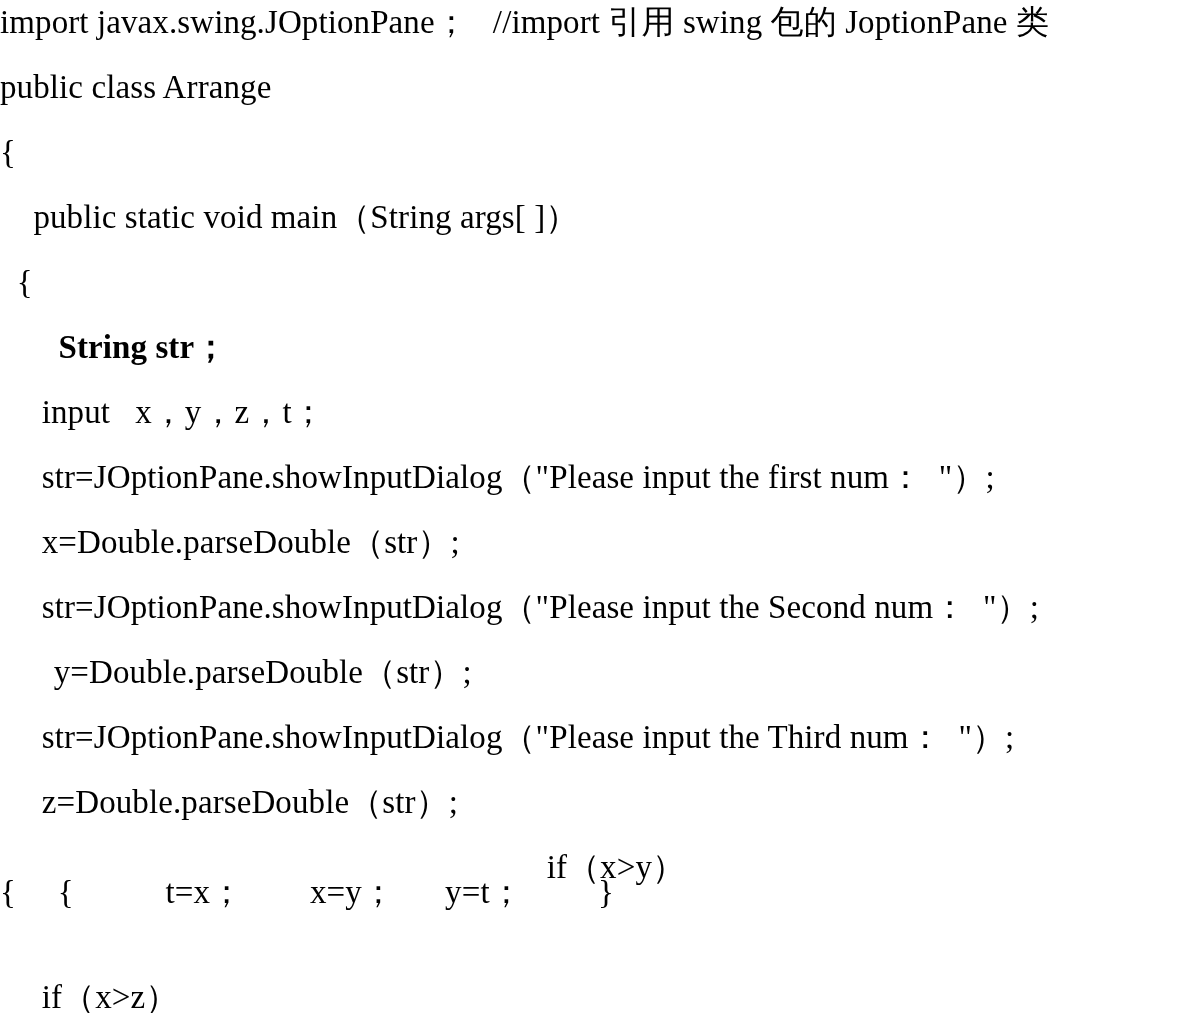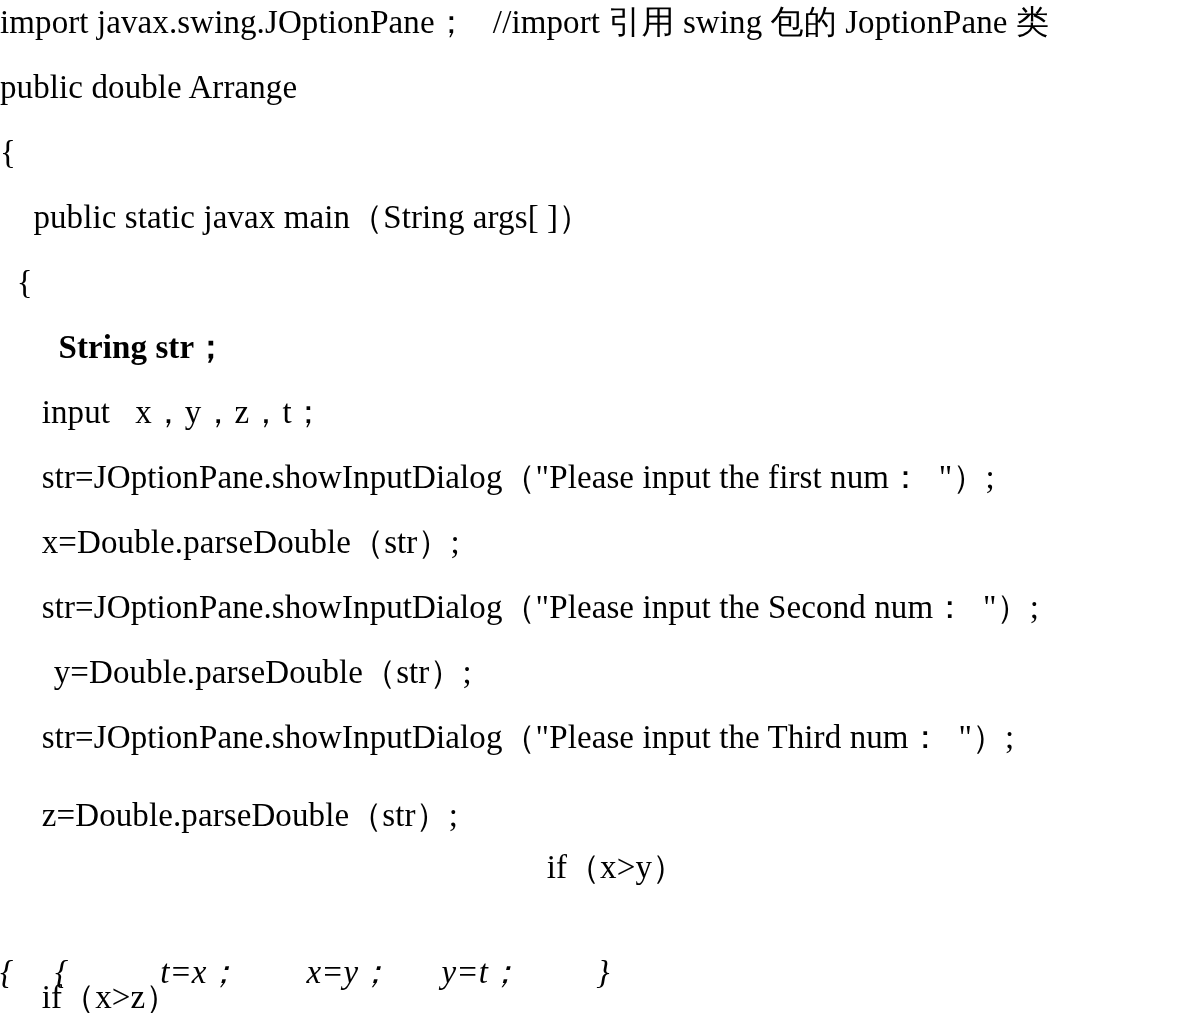--- a/index.html
+++ b/index.html
@@ -39,37 +39,37 @@
   .ln2  { top: 132px; }
   .ln3  { top: 197px; }
   .ln4  { top: 262px; }
   .ln5  { top: 327px; font-weight: bold; }
   .ln6  { top: 392px; }
   .ln7  { top: 457px; }
   .ln8  { top: 522px; font-family: Liberation Serif, serif; }
   .ln9  { top: 587px; }
   .ln10 { top: 652px; padding-left: 12px; }
   .ln11 { top: 717px; }
-  .ln12 { top: 782px; margin-top: 13px; }
+  .ln12 { top: 782px; }
   .ln13 { top: 847px; text-align: center; }
-  .ln14 { top: 952px; font-style: italic; }
+  .ln14 { top: 872px; }
   .ln15 { top: 977px; }
 </style>
 </head>
 <body>
 
 <div id="code-listing">
 
   <div class="code-line ln0">import javax.swing.JOptionPane；   //import 引用 swing 包的 JoptionPane 类</div>
 
-  <div class="code-line ln1">public double Arrange</div>
+  <div class="code-line ln1">public class Arrange</div>
 
   <div class="code-line ln2">{</div>
 
-  <div class="code-line ln3">    public static javax main（String args[ ]）</div>
+  <div class="code-line ln3">    public static void main（String args[ ]）</div>
 
   <div class="code-line ln4">  {</div>
 
   <div class="code-line ln5">       String str；</div>
 
   <div class="code-line ln6">     input   x，y，z，t；</div>
 
   <div class="code-line ln7">     str=JOptionPane.showInputDialog（"Please input the first num：  "）;</div>
 
   <div class="code-line ln8">     x=Double.parseDouble（str）;</div>

